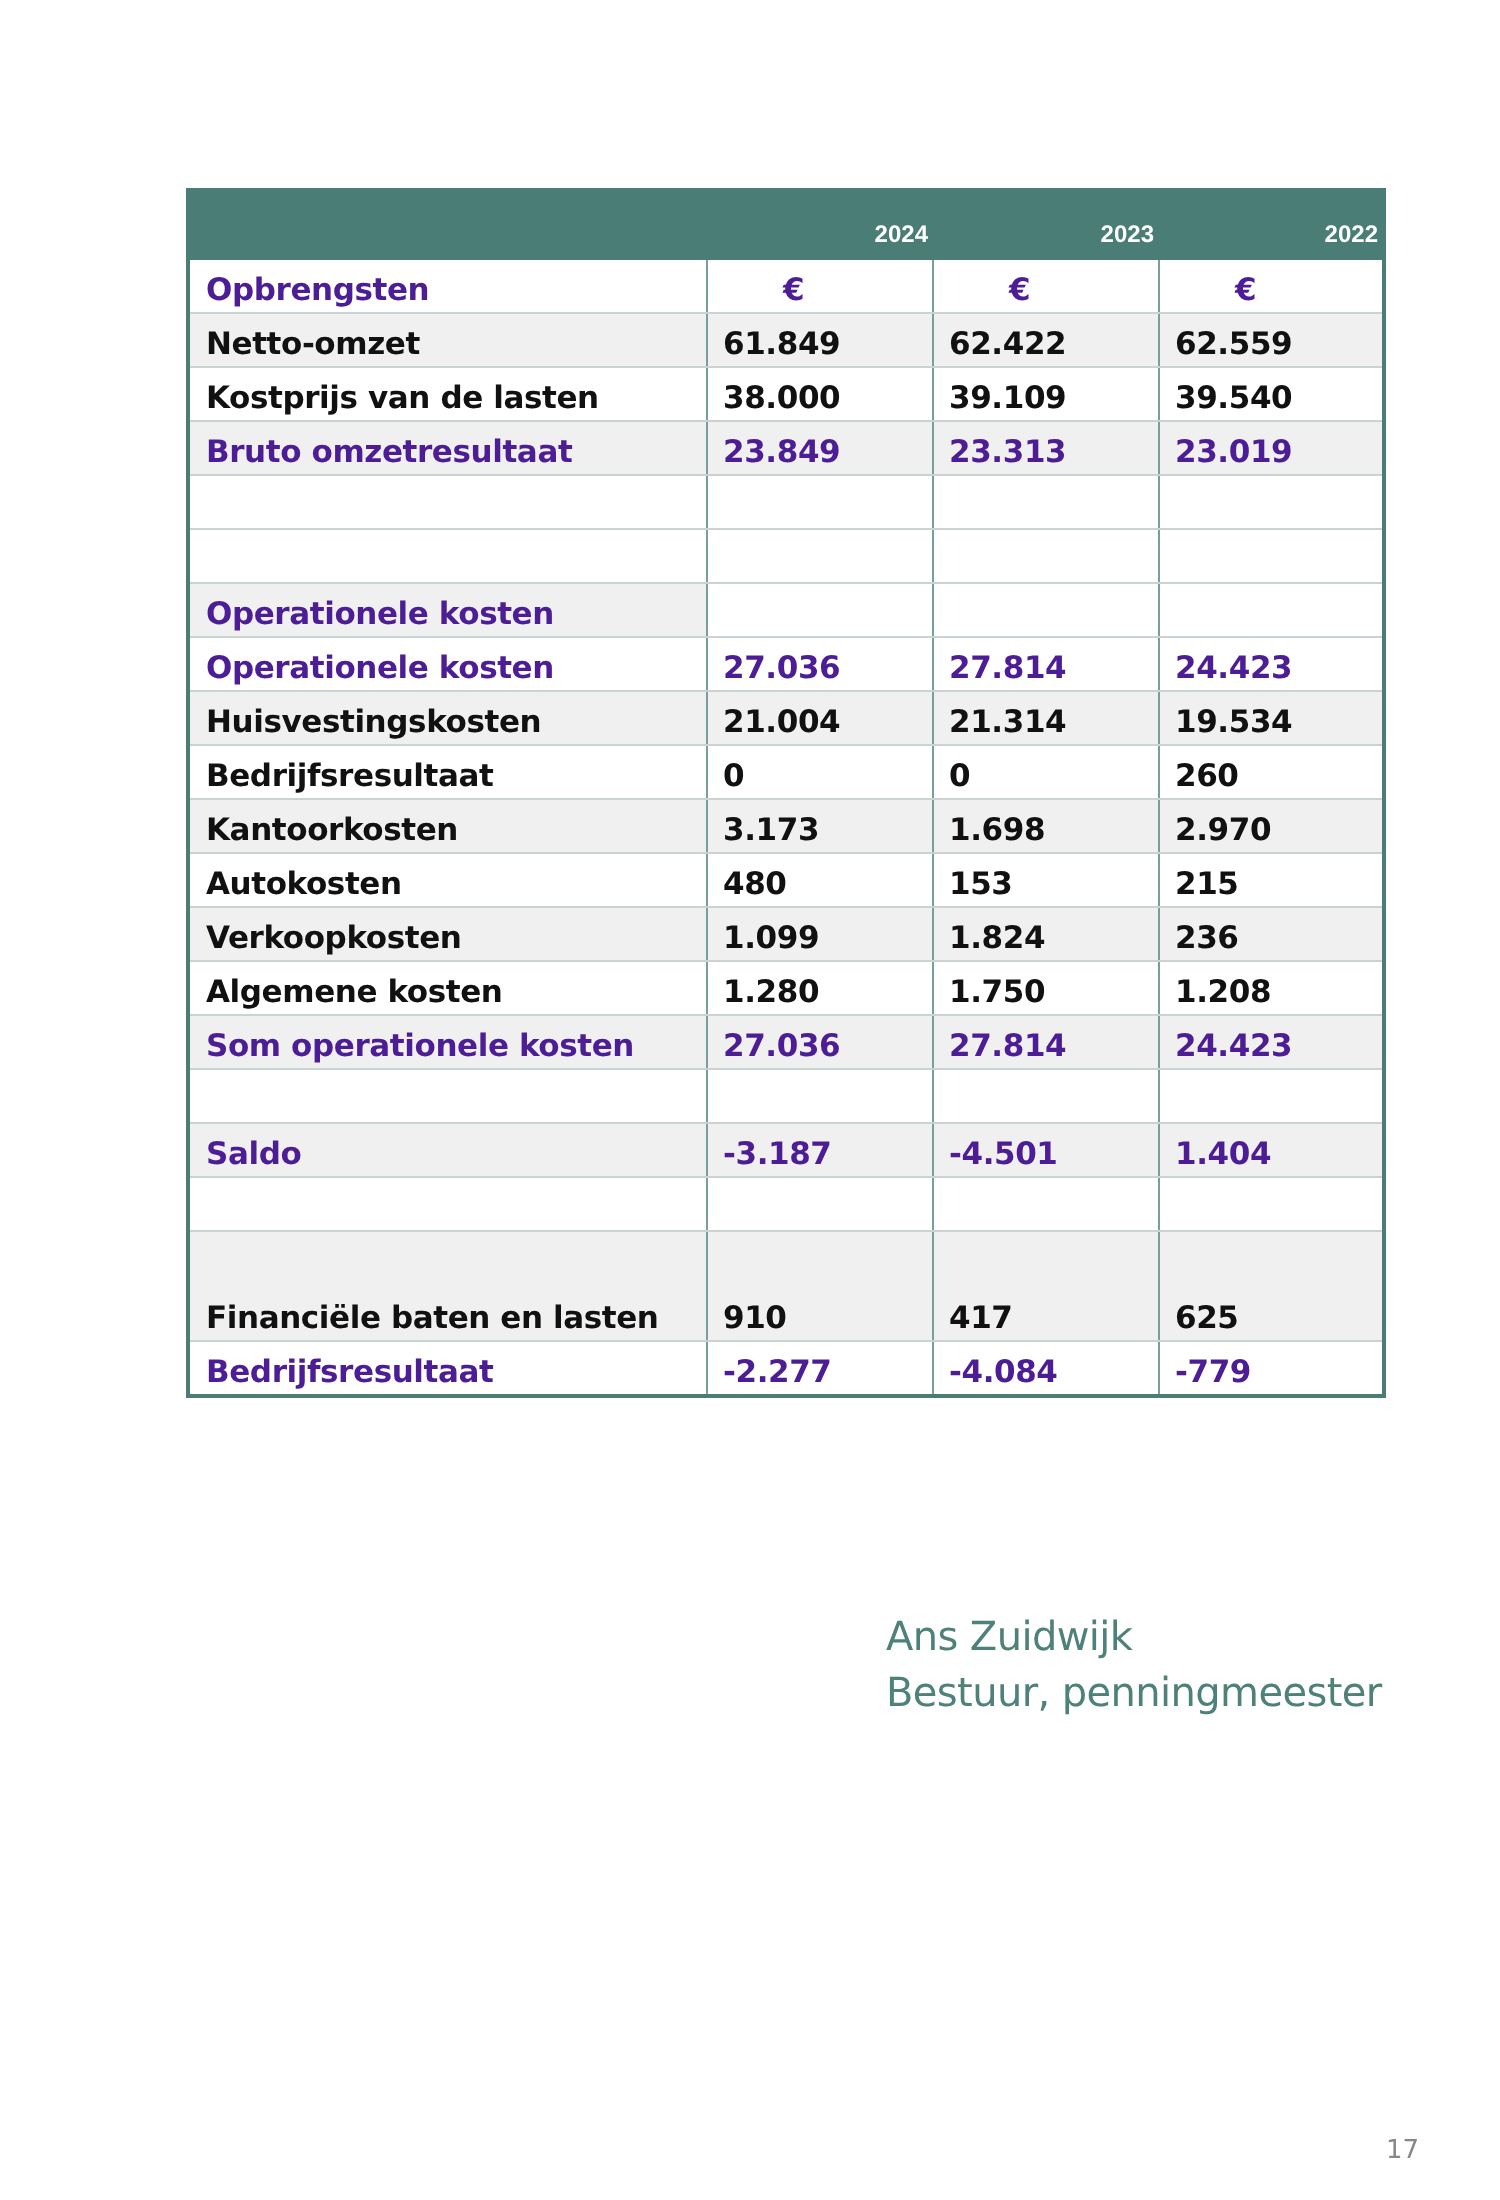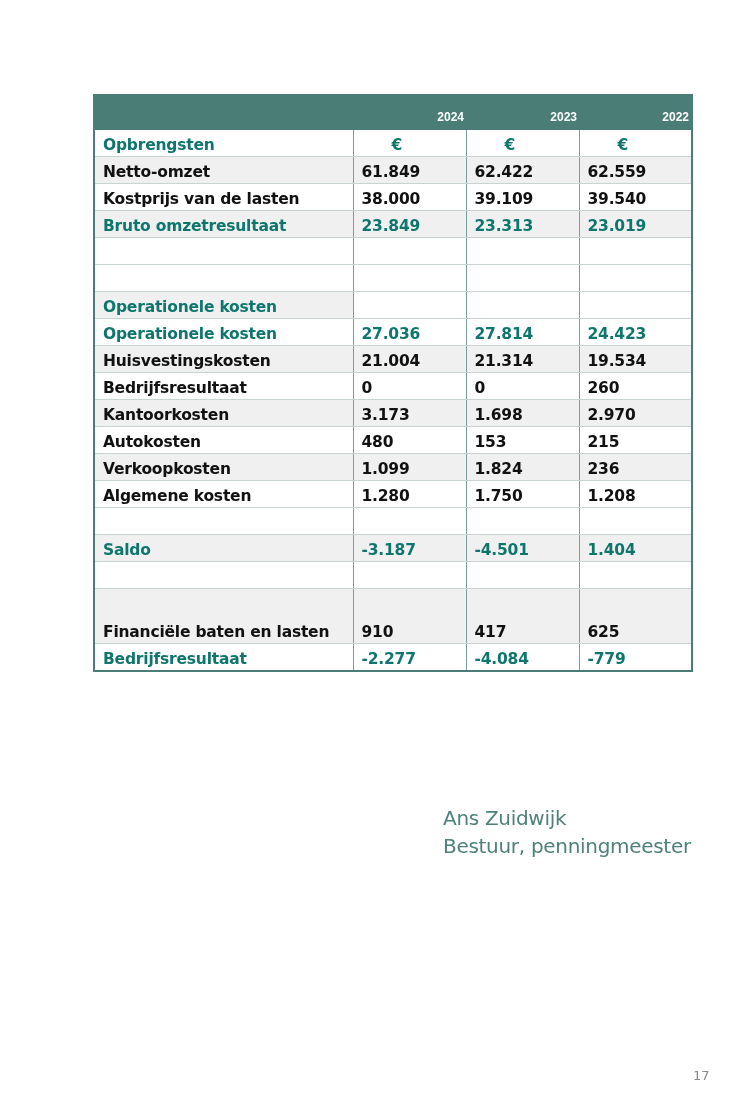--- a/index.html
+++ b/index.html
@@ -20,21 +20,21 @@
       font-weight: bold; font-size: 12px; text-align: right; height: 24px;
       padding: 4px 2px 6px 0; vertical-align: bottom; line-height: 14px;
     }
     .fin-table td {
       height: 26px; border-bottom: 1px solid #c9d4d2; font-size: 15.5px; font-weight: bold;
       padding: 0 2px 0 8px; vertical-align: bottom; line-height: 22px; white-space: nowrap;
       letter-spacing: -0.2px; overflow: hidden;
     }
     .fin-table td.v { text-align: left; border-left: 1px solid #7a9e99; padding-right: 1px; }
     .fin-table tr.black td { color: #111111; }
-    .fin-table tr.green td { color: #0f766e; }
+    .fin-table tr.green td { color: #4c1d95; }
     .fin-table td.shade { background: #f0f0f0; }
     .fin-table tr.tall td { height: 54px; margin-top: 44px; }
     .fin-table td.euro { text-align: left; padding-left: 38px; }
     .sig {
       position: absolute; left: 443px; top: 804px; color: #4e8179;
       font-family: "DejaVu Sans", sans-serif; font-size: 20px; line-height: 28px;
       letter-spacing: -0.3px;
     }
     .page-num {
       position: absolute; left: 693px; top: 1068px; color: #888888;
@@ -137,20 +137,26 @@
         <td class="v shade">1.099</td>
         <td class="v shade">1.824</td>
         <td class="v shade">236</td>
       </tr>
       <tr class="black">
         <td>Algemene kosten</td>
         <td class="v">1.280</td>
         <td class="v">1.750</td>
         <td class="v">1.208</td>
       </tr>
+      <tr class="green">
+        <td class="shade">Som operationele kosten</td>
+        <td class="v shade">27.036</td>
+        <td class="v shade">27.814</td>
+        <td class="v shade">24.423</td>
+      </tr>
       <tr class="black">
         <td></td>
         <td class="v"></td>
         <td class="v"></td>
         <td class="v"></td>
       </tr>
       <tr class="green">
         <td class="shade">Saldo</td>
         <td class="v shade">-3.187</td>
         <td class="v shade">-4.501</td>

